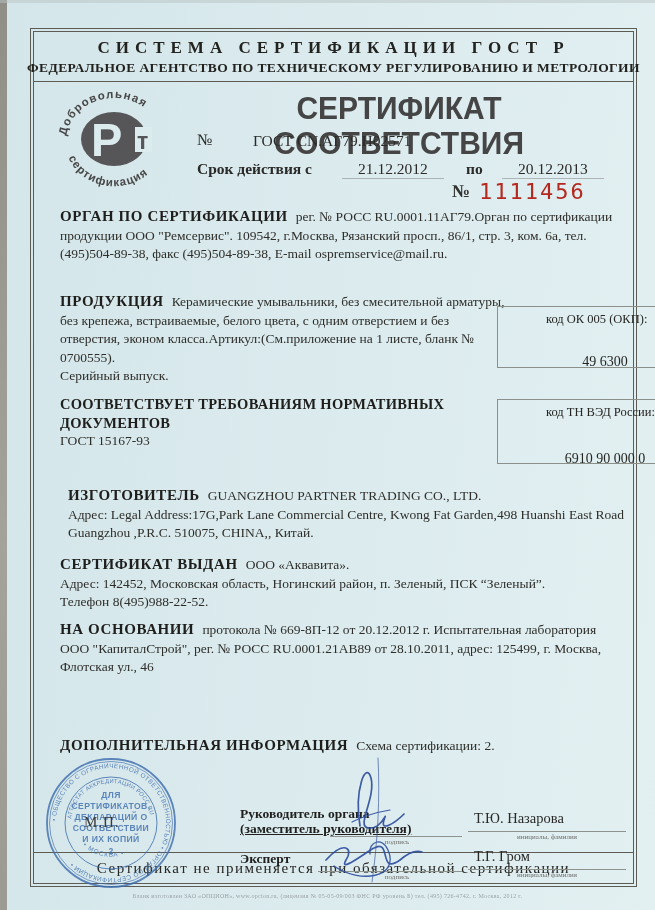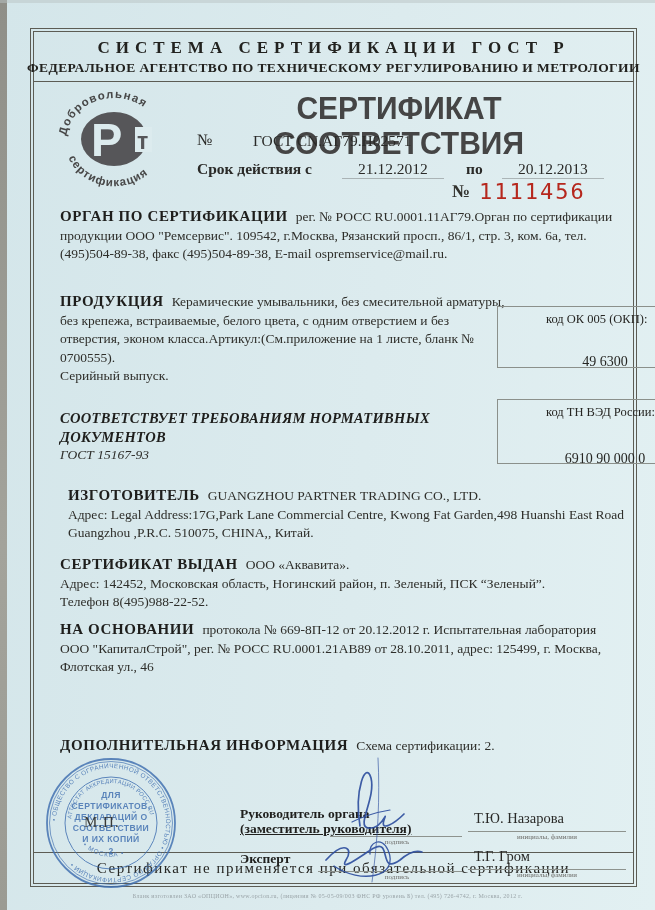--- a/index.html
+++ b/index.html
@@ -116,21 +116,21 @@
   <div class="abs sect" style="left:48px;top:292px;width:452px;">
     <span class="lbl">ПРОДУКЦИЯ</span><span>Керамические умывальники, без смесительной арматуры, без крепежа, встраиваемые, белого цвета, с одним отверстием и без отверстия, эконом класса.Артикул:(См.приложение на 1 листе, бланк № 0700555).</span>
     <div>Серийный выпуск.</div>
   </div>
 
   <div class="codebox" style="left:497px;top:306px;width:134px;height:60px;">
     <div class="cb-lbl">код ОК 005 (ОКП):</div>
     <div class="cb-val">49 6300</div>
   </div>
 
-  <div class="abs sect" style="left:48px;top:409px;width:445px;font-style:italic;">
+  <div class="abs sect" style="left:48px;top:395px;width:445px;">
     <div class="lbl-sm">СООТВЕТСТВУЕТ ТРЕБОВАНИЯМ НОРМАТИВНЫХ ДОКУМЕНТОВ</div>
     <div>ГОСТ 15167-93</div>
   </div>
 
   <div class="codebox" style="left:497px;top:399px;width:134px;height:63px;">
     <div class="cb-lbl">код ТН ВЭД России:</div>
     <div class="cb-val" style="margin-top:31px;">6910 90 000 0</div>
   </div>
 
   <div class="abs sect" style="left:56px;top:486px;width:590px;">

